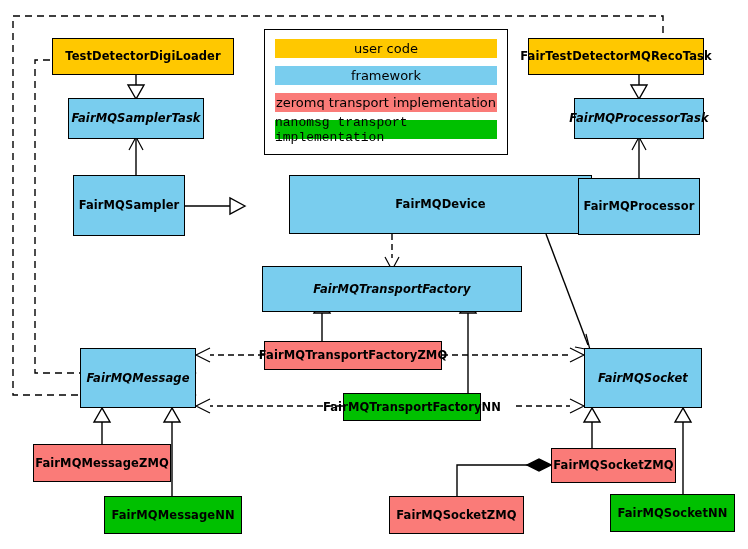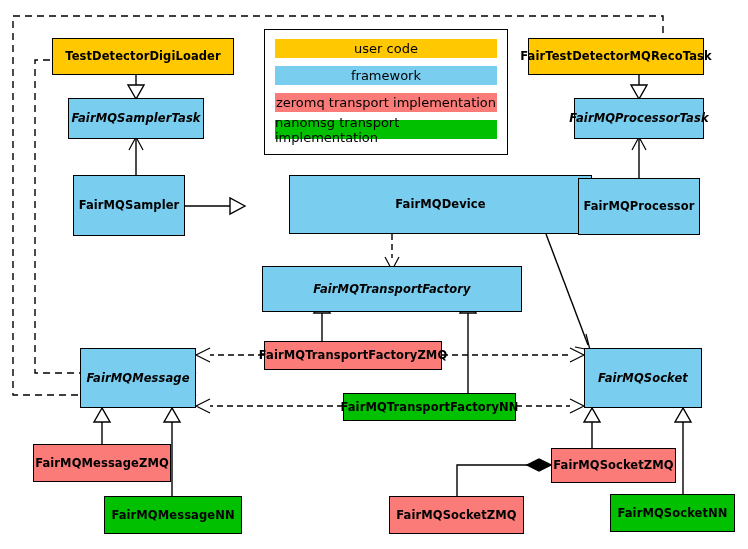--- a/index.html
+++ b/index.html
@@ -145,21 +145,21 @@
   </div>
 
   <div class="node framework abstract" style="left:262px;top:266px;width:260px;height:46px;">
     <span>FairMQTransportFactory</span>
   </div>
 
   <div class="node zmq" style="left:264px;top:341px;width:178px;height:29px;">
     <span>FairMQTransportFactoryZMQ</span>
   </div>
 
-  <div class="node nn" style="left:343px;top:393px;width:173px;height:28px;">
+  <div class="node nn" style="left:343px;top:393px;width:138px;height:28px;">
     <span>FairMQTransportFactoryNN</span>
   </div>
 
   <div class="node framework abstract" style="left:80px;top:348px;width:116px;height:60px;">
     <span>FairMQMessage</span>
   </div>
 
   <div class="node framework abstract" style="left:584px;top:348px;width:118px;height:60px;">
     <span>FairMQSocket</span>
   </div>
@@ -187,18 +187,18 @@
   <div id="legend">
     <div class="legend-row" style="background:#FFC800;">
       <span>user code</span>
     </div>
     <div class="legend-row" style="background:#79CDEE;">
       <span>framework</span>
     </div>
     <div class="legend-row" style="background:#FA7B78;">
       <span>zeromq transport implementation</span>
     </div>
-    <div class="legend-row" style="background:#00C000;">
+    <div class="legend-row" style="background:#00C000;font-family:Liberation Mono, monospace;">
       <span>nanomsg transport implementation</span>
     </div>
   </div>
 
 </div>
 
 </body></html>

